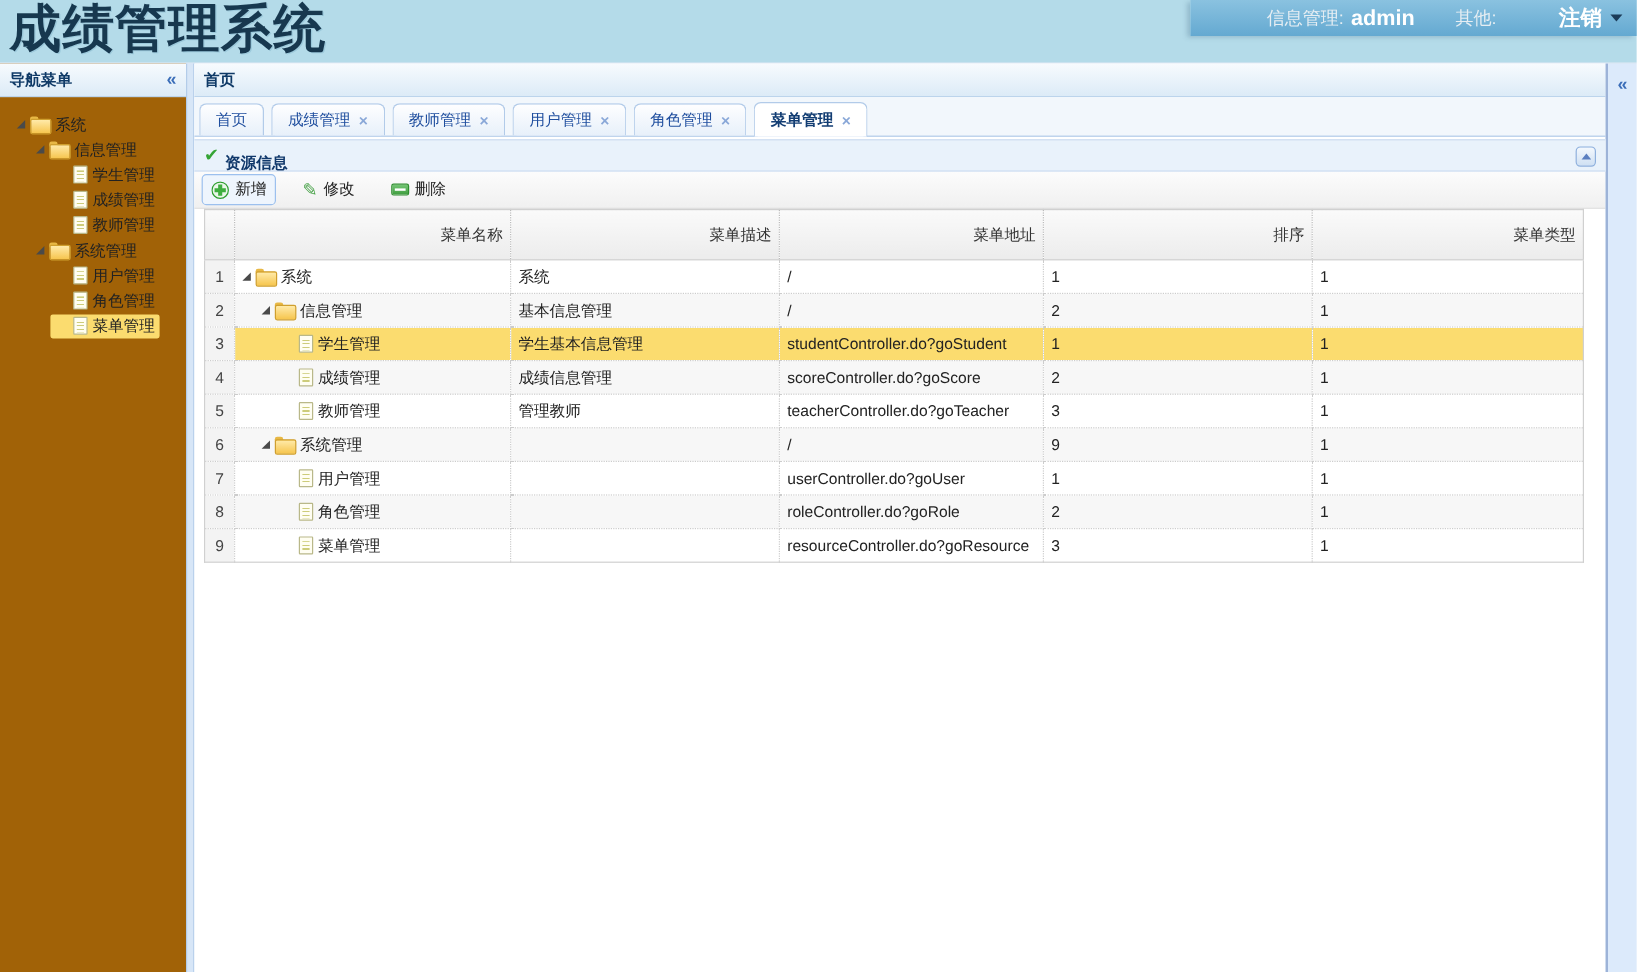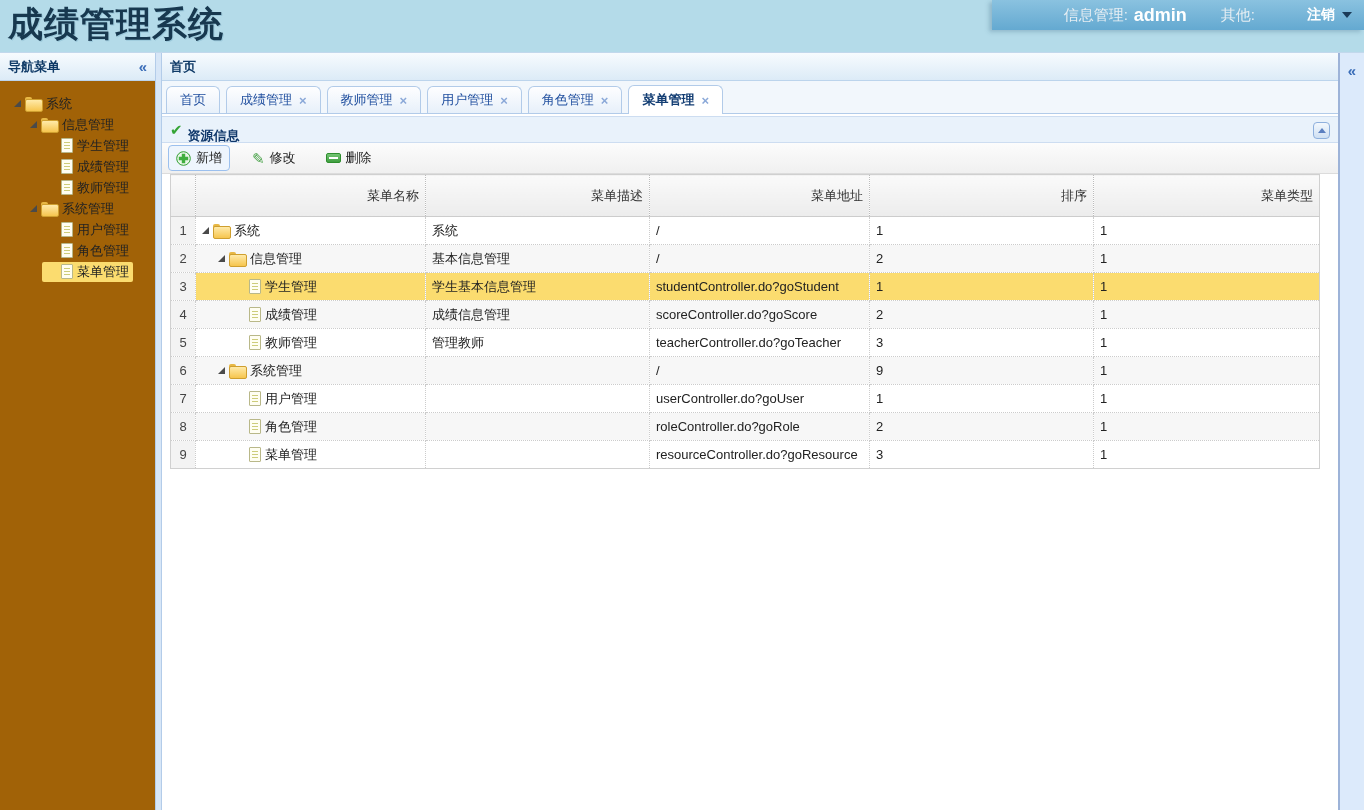--- a/index.html
+++ b/index.html
@@ -1,31 +1,31 @@
 <!DOCTYPE html>
 <html><head>
 <meta charset="utf-8">
 <style>
   * { margin:0; padding:0; box-sizing:border-box; }
   html,body { width:1364px; height:810px; overflow:hidden;
     font-family:"Liberation Sans","DejaVu Sans",sans-serif; background:#fff; }
 
   
   .hdr { position:relative; height:52px; background:#b4dbe9; }
-  .logo { position:absolute; left:8px; top:1px; font-size:35px; font-weight:bold;
+  .logo { position:absolute; left:8px; top:1px; font-size:43px; font-weight:bold;
     color:#17384f; letter-spacing:1px; line-height:46px;
     text-shadow:1px 1px 0 #9cc9db; }
   .userbar { position:absolute; top:0; right:0; width:372px; height:30px;
     display:flex; align-items:center; justify-content:flex-end; padding-right:12px;
     background:linear-gradient(180deg,#8ac2e0,#64a9d1);
     box-shadow:-3px 2px 4px rgba(80,120,145,.35); }
   .userbar .lbl { font-size:15px; color:#e6eef3; }
   .userbar .uname { font-size:18px; font-weight:bold; color:#fff; margin-left:6px; }
   .userbar .other { margin-left:34px; }
-  .userbar .logout { margin-left:52px; font-size:14px; font-weight:bold; color:#fff; cursor:pointer; }
+  .userbar .logout { margin-left:52px; font-size:18px; font-weight:bold; color:#fff; cursor:pointer; }
   .caret { width:0; height:0; margin-left:7px; border-left:5px solid transparent;
     border-right:5px solid transparent; border-top:6px solid #1b3b58; display:inline-block; }
 
   
   .content { display:flex; height:758px; border-top:1px solid #c2d8ec; background:#fff; }
 
   .sidebar { width:155px; background:#a16207; flex:none; }
   .panel-hd { height:28px; display:flex; align-items:center; padding:0 8px;
     background:linear-gradient(180deg,#f7fbfe,#dcebf7);
     border-bottom:1px solid #bcd4ec; color:#0f3a67; font-size:13px; font-weight:bold; }

